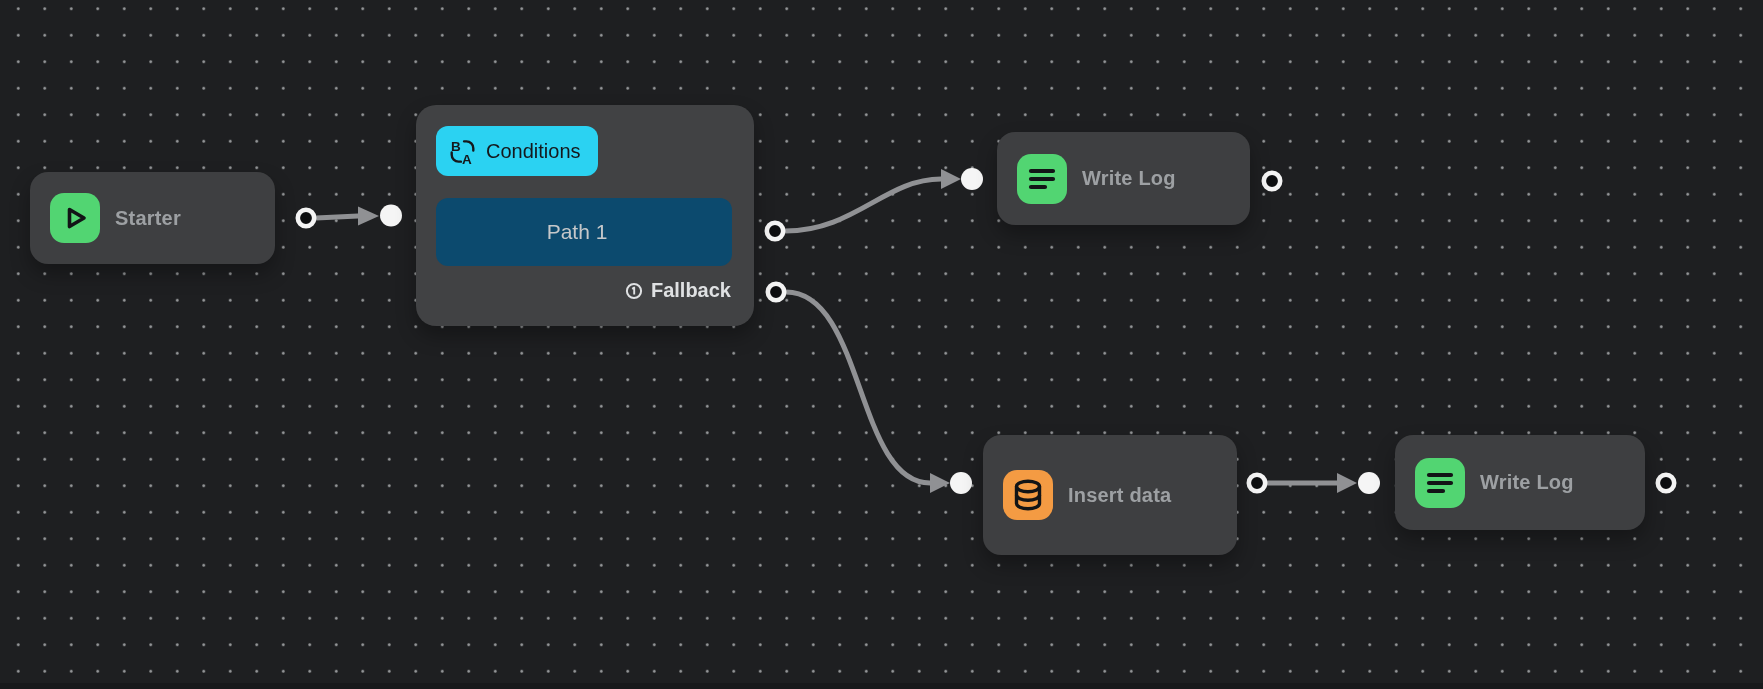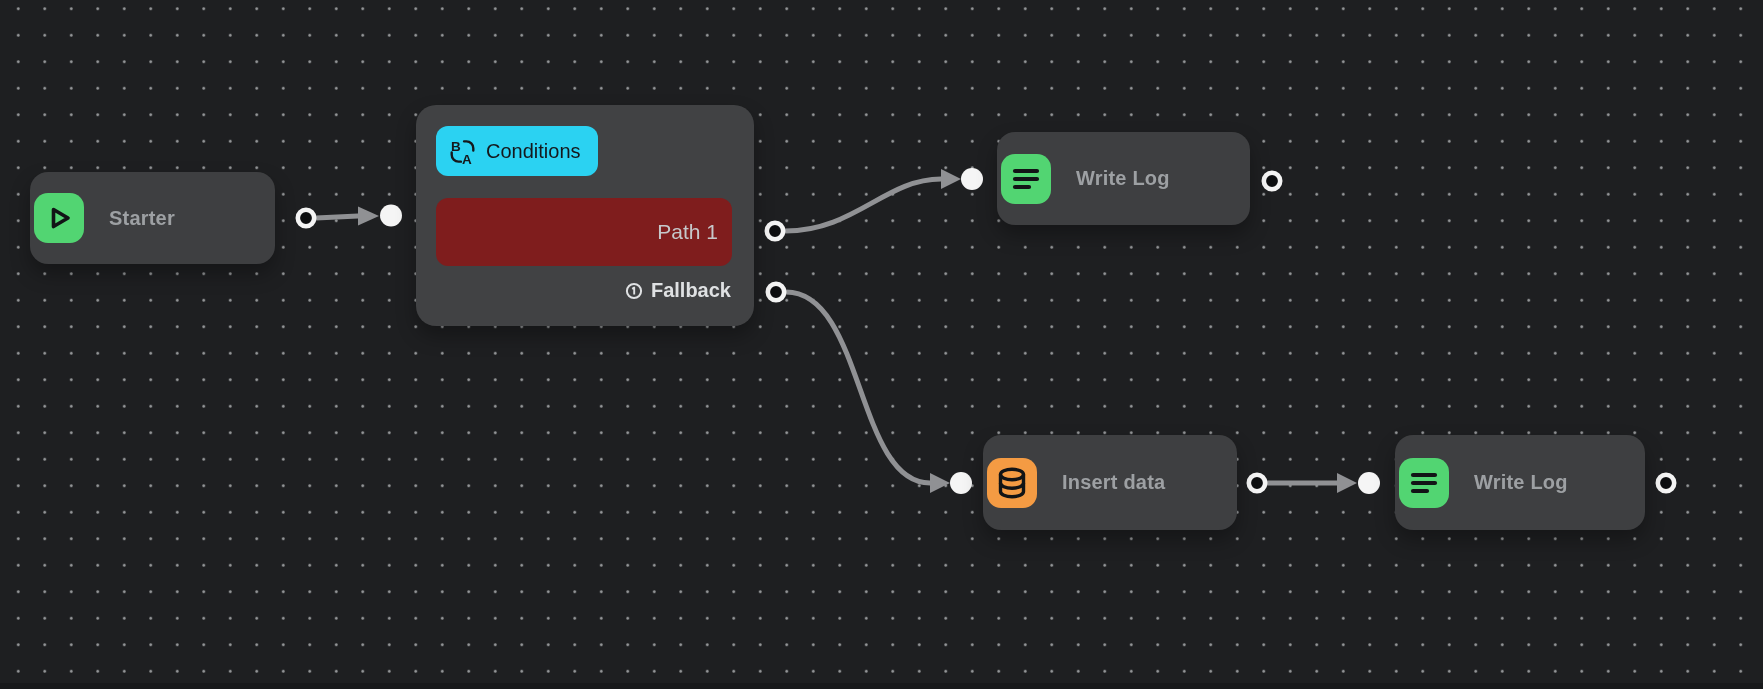--- a/index.html
+++ b/index.html
@@ -22,43 +22,43 @@
     width: 1763px; height: 689px;
   }
 
   .node {
     position: absolute;
     background: #3e3f41;
     border-radius: 18px;
     box-shadow: 0 10px 20px rgba(0,0,0,0.30);
     display: flex;
     align-items: center;
-    padding-left: 4px;
-    gap: 25px;
+    padding-left: 20px;
+    gap: 15px;
   }
 
   .node-icon {
     width: 50px; height: 50px;
     border-radius: 14px;
     display: flex;
     align-items: center;
     justify-content: center;
     flex: 0 0 auto;
   }
 
   .node-label {
     font-size: 20px;
     font-weight: bold;
     color: #9da0a3;
     letter-spacing: 0.2px;
   }
 
   .node-starter        { left: 30px;   top: 172px; width: 245px; height: 92px; }
   .node-write-log-top  { left: 997px;  top: 132px; width: 253px; height: 93px; }
-  .node-insert-data    { left: 983px;  top: 435px; width: 254px; height: 95px; }
+  .node-insert-data    { left: 983px;  top: 435px; width: 254px; height: 120px; }
   .node-write-log-bot  { left: 1395px; top: 435px; width: 250px; height: 95px; }
 
   .node-conditions {
     left: 416px; top: 105px;
     width: 338px; height: 221px;
     background: #414244;
     border-radius: 20px;
     display: block;
     padding: 21px 21px 0 20px;
     gap: 0;
@@ -75,25 +75,25 @@
   }
   .badge-label {
     font-size: 20px;
     font-weight: normal;
     color: #15181c;
   }
 
   .path-row {
     width: 296px;
     height: 68px;
-    background: #7f1d1d;
+    background: #0c4a6e;
     border-radius: 12px;
     display: flex;
     align-items: center;
-    justify-content: flex-end;
+    justify-content: center;
     padding-right: 14px;
   }
   .path-row-label {
     font-size: 21px;
     color: #c6c8ca;
   }
 
   .fallback-row {
     margin-top: 13px;
     display: flex;

